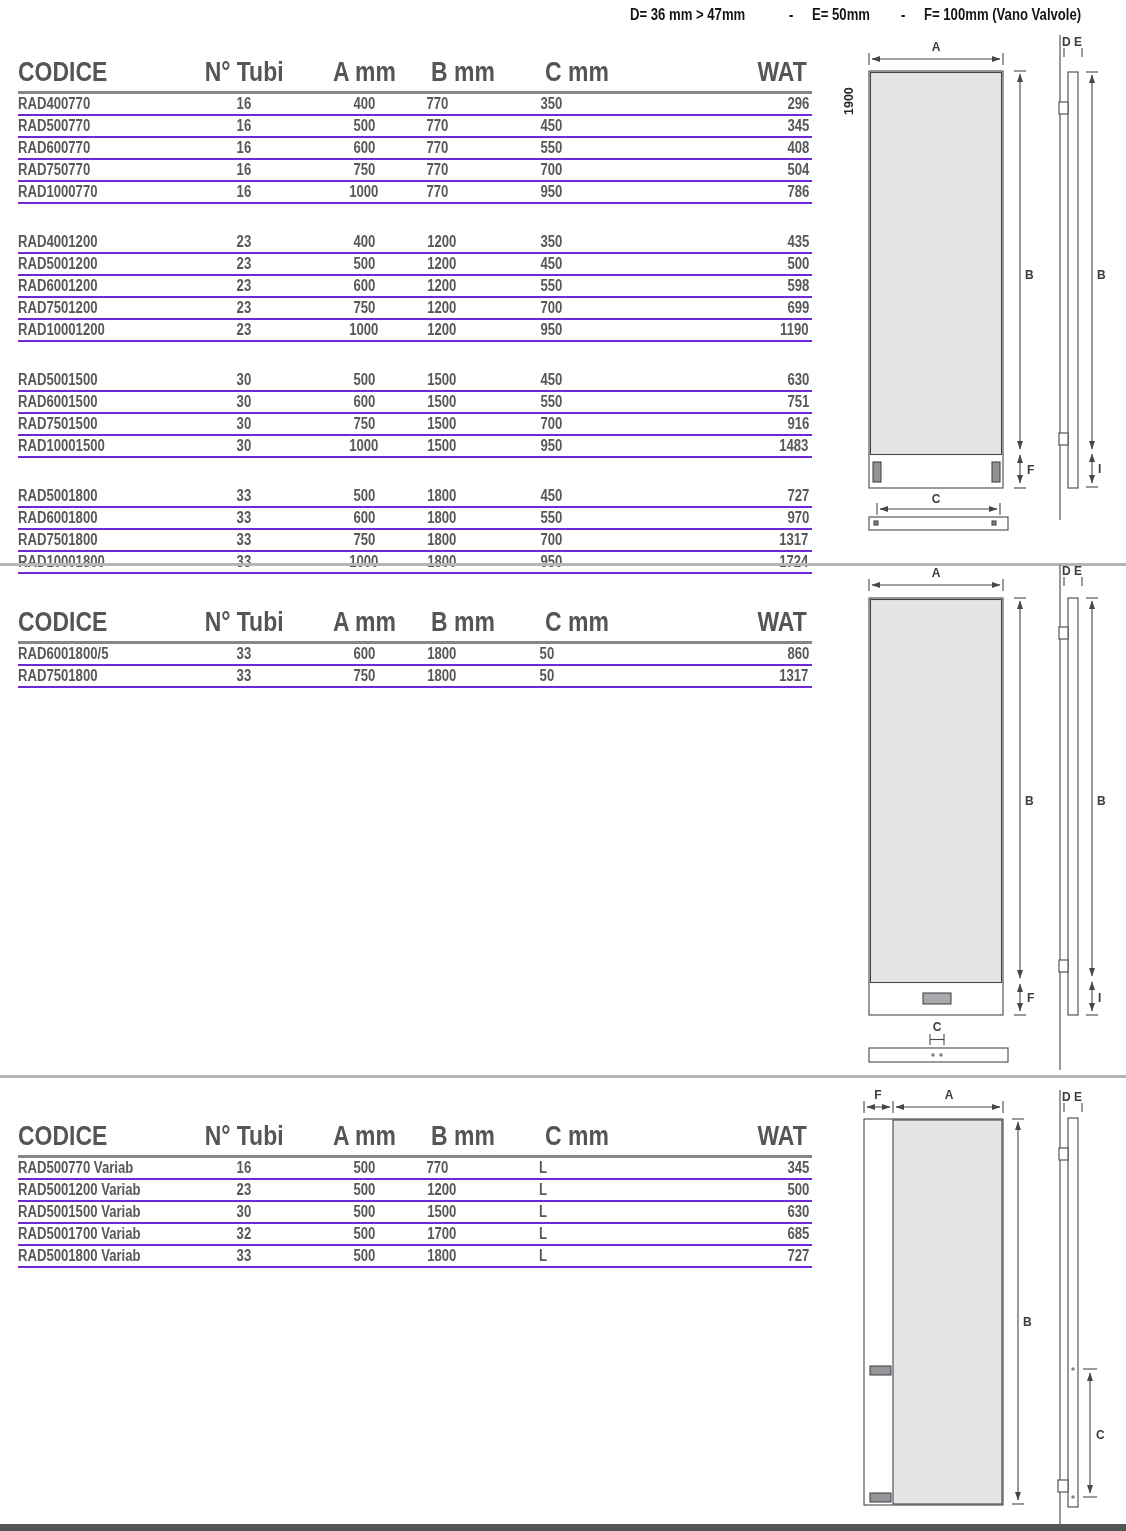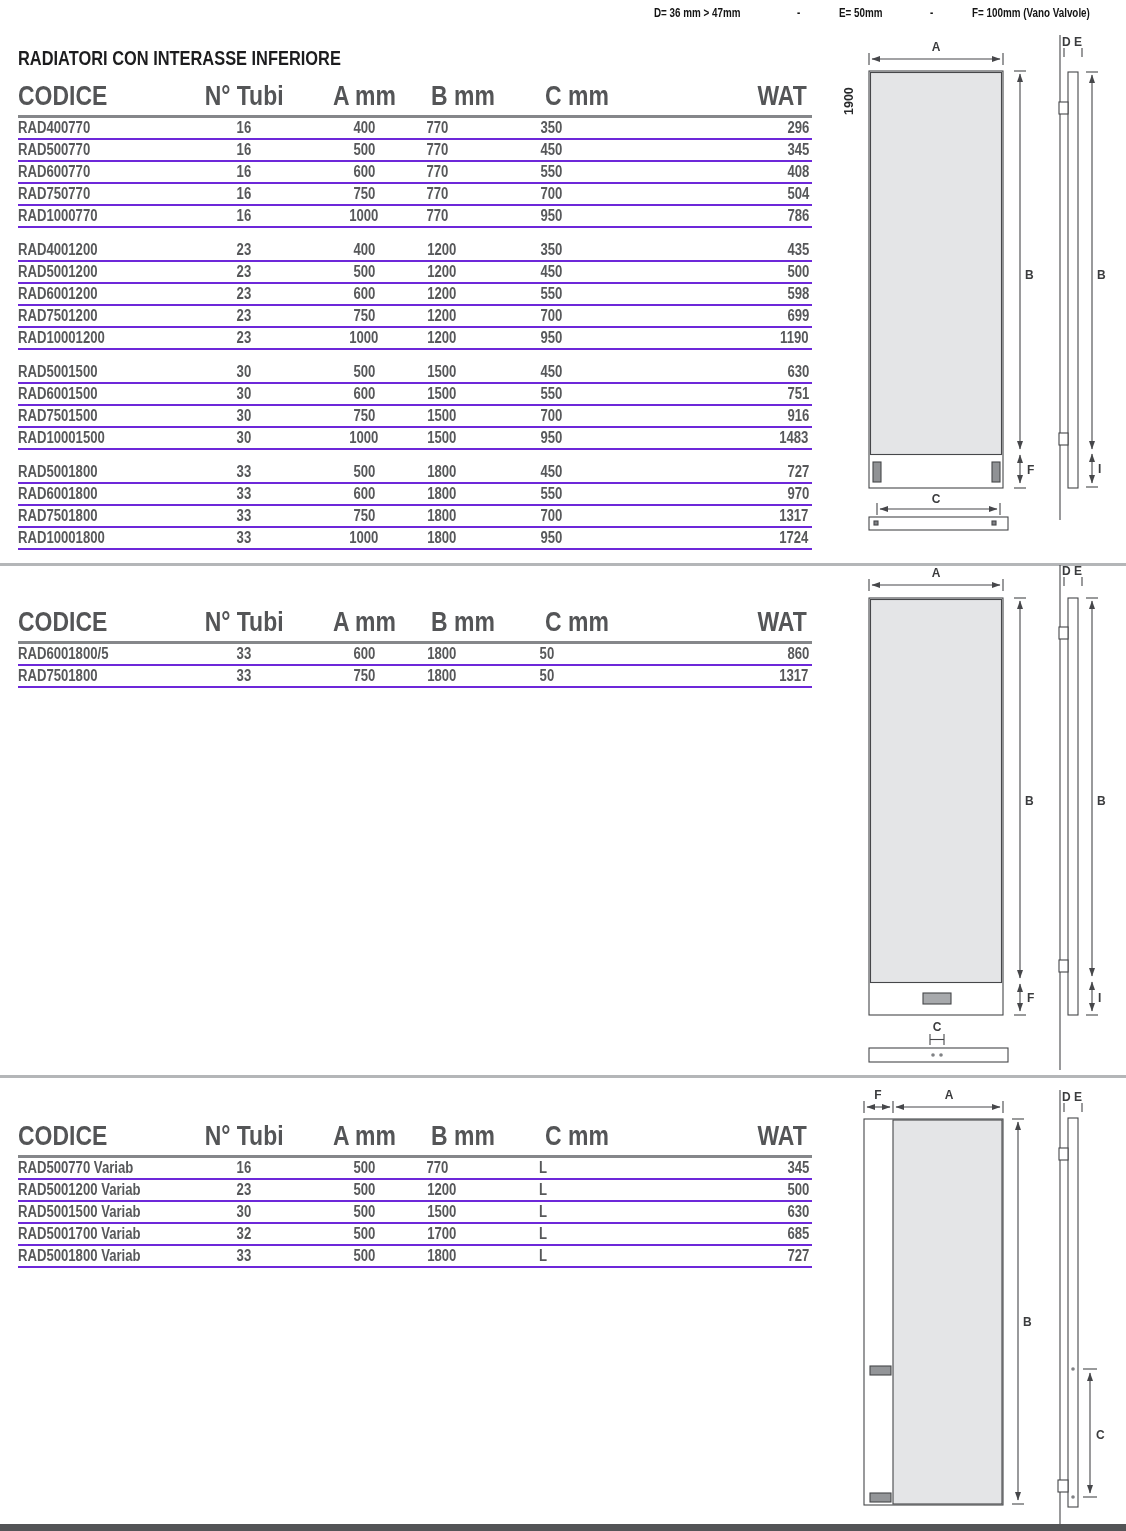--- a/index.html
+++ b/index.html
@@ -2,30 +2,30 @@
 <html><head>
 <meta charset="utf-8">
 <style>
   html,body{margin:0;padding:0;background:#fff;}
   .page{position:relative;width:1126px;height:1531px;background:#fff;overflow:hidden;
         font-family:"Liberation Sans",sans-serif;}
   
   .cond{display:inline-block;transform:scaleX(0.82);transform-origin:center center;white-space:nowrap;}
   .cond-l{display:inline-block;transform:scaleX(0.82);transform-origin:left center;white-space:nowrap;}
   
-  .legend{position:absolute;top:6px;right:10px;display:flex;gap:38px;align-items:baseline;
-          font-size:12px;font-weight:700;color:#141414;}
+  .legend{position:absolute;top:6px;right:10px;display:flex;gap:18px;align-items:baseline;
+          font-size:16px;font-weight:700;color:#141414;}
   
   .tblock{position:absolute;left:18px;width:794px;}
   .sec-title{margin:0;font-size:20px;font-weight:700;color:#1c1c1e;line-height:24px;}
   .thead{display:flex;align-items:flex-end;padding:12px 0 5px 0;border-bottom:3px solid #85878a;}
   .th{font-size:28px;font-weight:700;color:#545557;line-height:1;}
   .trow{display:flex;align-items:center;height:20px;border-bottom:2px solid #6d28d9;}
   .td{font-size:16px;font-weight:700;color:#57585a;line-height:1;}
-  .tgroup + .tgroup{margin-top:12px;}
+  .tgroup + .tgroup{margin-top:28px;}
   .c0{width:166px;text-align:left;}
   .c1{width:120px;text-align:center;}
   .c2{width:120px;text-align:center;}
   .c3{width:114px;text-align:left;}
   .c4{width:114px;}
   .c5{width:160px;text-align:right;}
   
   .divider{position:absolute;left:0;width:1126px;height:3px;background:#b4b6b8;}
   .bottom-bar{position:absolute;left:0;top:1524px;width:1126px;height:7px;background:#535456;}
   
@@ -41,21 +41,20 @@
 
   <div class="legend">
     <span class="cond-l">D= 36 mm &gt; 47mm</span>
     <span class="cond-l">-</span>
     <span class="cond-l">E= 50mm</span>
     <span class="cond-l">-</span>
     <span class="cond-l">F= 100mm (Vano Valvole)</span>
   </div>
 
   <section class="tblock" style="top:46px;">
-    <h2 class="sec-title"><span class="cond-l">RADIATORI CON INTERASSE INFERIORE</span></h2>
     <div class="rtable">
         <div class="thead">
           <div class="th c0"><span class="cond-l">CODICE</span></div>
           <div class="th c1"><span class="cond">N° Tubi</span></div>
           <div class="th c2"><span class="cond">A mm</span></div>
           <div class="th c3"><span class="cond">B mm</span></div>
           <div class="th c4"><span class="cond">C mm</span></div>
           <div class="th c5"><span class="cond">WAT</span></div>
         </div>
         <div class="tgroup">

